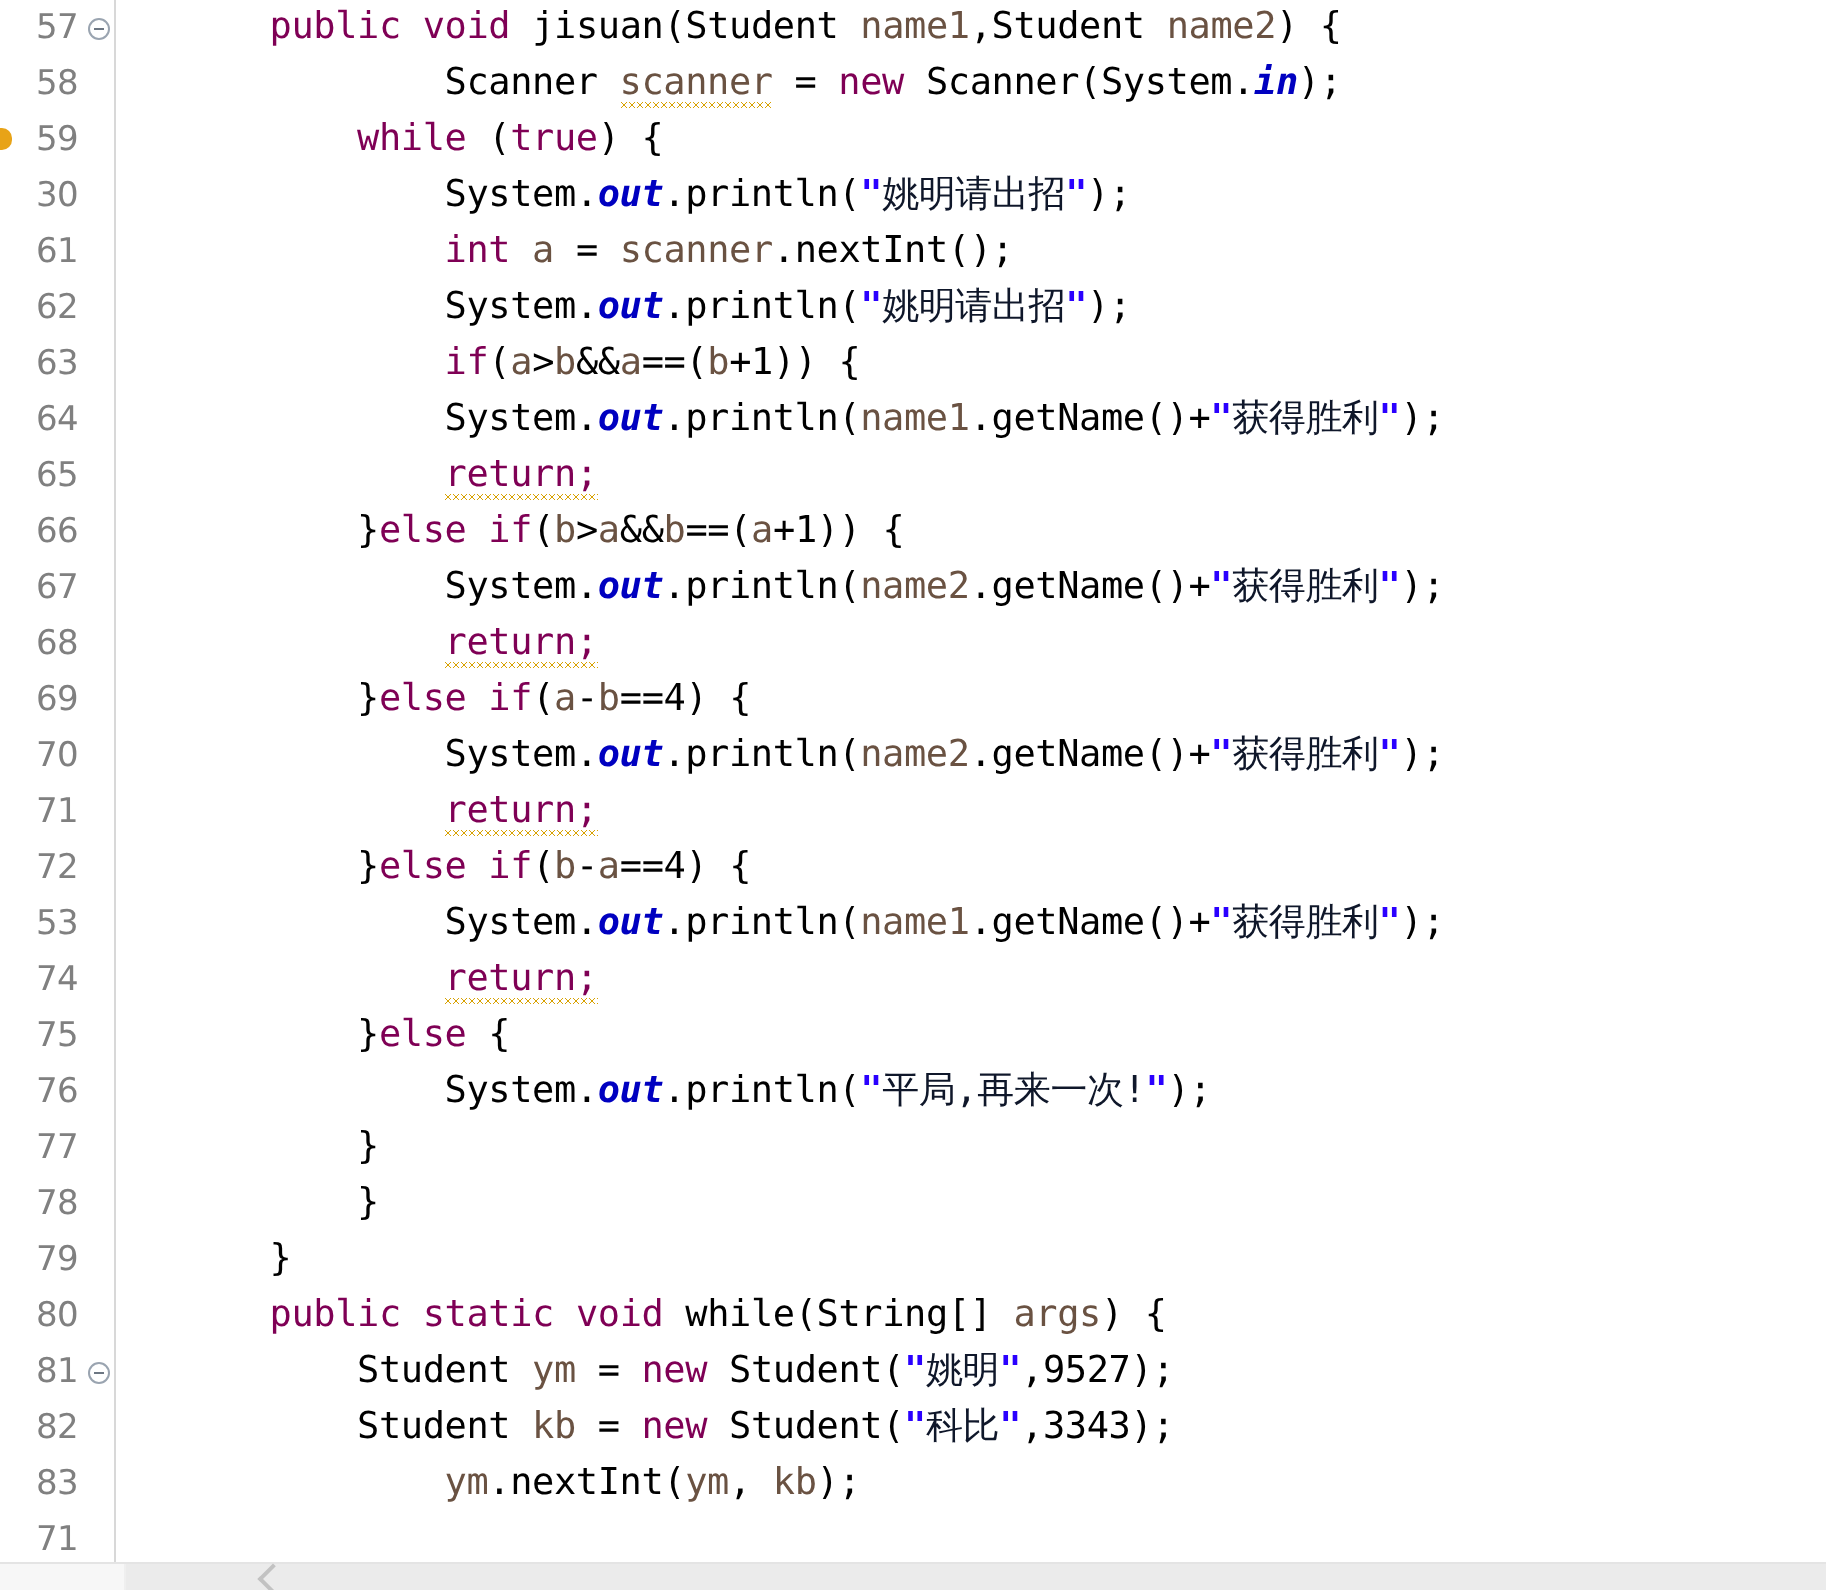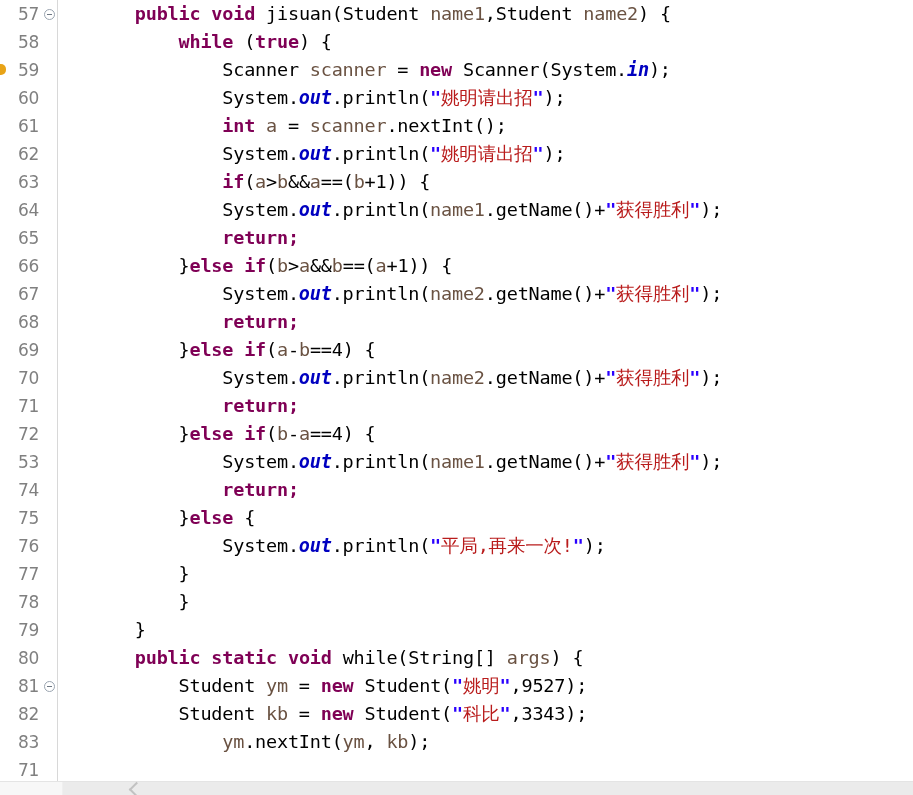--- a/index.html
+++ b/index.html
@@ -96,22 +96,22 @@
     line-height: 28px;
     white-space: pre;
     font-family: "DejaVu Sans Mono", "Liberation Mono", monospace;
     font-size: 18.5px;
     color: #000000;
     padding-left: 28px;
     letter-spacing: -0.2px;
   }
 
   
-  .kw   { color: #7f0055; font-weight: bold; }          
-  .str  { color: #b91c1c; }                              
+  .kw   { color: #7f0055; font-weight: normal; }          
+  .str  { color: #0f172a; }                              
   .quo  { color: #2a00ff; font-weight: bold; }           
   .fld  { color: #0000c0; font-style: italic; font-weight: bold; } 
   .var  { color: #6a5242; }                              
   .plain{ color: #000000; }
   
   .sq {
     background-repeat: repeat-x;
     background-position: left bottom;
     background-image:
       linear-gradient(45deg, transparent 45%, #d8a100 45%, #d8a100 55%, transparent 55%),
@@ -181,21 +181,21 @@
         <span class="fold-marker"></span>
       </div>
       <div class="gutter-row">
         <span class="gutter-num">58</span>
       </div>
       <div class="gutter-row">
         <span class="warn-marker"></span>
         <span class="gutter-num">59</span>
       </div>
       <div class="gutter-row">
-        <span class="gutter-num">60</span>
+        <span class="gutter-num">30</span>
       </div>
       <div class="gutter-row">
         <span class="gutter-num">61</span>
       </div>
       <div class="gutter-row">
         <span class="gutter-num">62</span>
       </div>
       <div class="gutter-row">
         <span class="gutter-num">63</span>
       </div>
@@ -263,22 +263,22 @@
       <div class="gutter-row">
         <span class="gutter-num">71</span>
       </div>
       <div class="gutter-row">
         <span class="gutter-num">85</span>
       </div>
     </div>
 
   <div id="code">
       <div class="code-row"><span class="plain">    </span><span class="kw">public</span><span class="plain"> </span><span class="kw">void</span><span class="plain"> </span><span class="plain">jisuan(Student </span><span class="var">name1</span><span class="plain">,Student </span><span class="var">name2</span><span class="plain">) {</span></div>
+      <div class="code-row"><span class="plain">            Scanner </span><span class="var sq">scanner</span><span class="plain"> = </span><span class="kw">new</span><span class="plain"> Scanner(System.</span><span class="fld">in</span><span class="plain">);</span></div>
       <div class="code-row"><span class="plain">        </span><span class="kw">while</span><span class="plain"> (</span><span class="kw">true</span><span class="plain">) {</span></div>
-      <div class="code-row"><span class="plain">            Scanner </span><span class="var sq">scanner</span><span class="plain"> = </span><span class="kw">new</span><span class="plain"> Scanner(System.</span><span class="fld">in</span><span class="plain">);</span></div>
       <div class="code-row"><span class="plain">            System.</span><span class="fld">out</span><span class="plain">.println(</span><span class="quo">"</span><span class="str">姚明请出招</span><span class="quo">"</span><span class="plain">);</span></div>
       <div class="code-row"><span class="plain">            </span><span class="kw">int</span><span class="plain"> </span><span class="var">a</span><span class="plain"> = </span><span class="var">scanner</span><span class="plain">.nextInt();</span></div>
       <div class="code-row"><span class="plain">            System.</span><span class="fld">out</span><span class="plain">.println(</span><span class="quo">"</span><span class="str">姚明请出招</span><span class="quo">"</span><span class="plain">);</span></div>
       <div class="code-row"><span class="plain">            </span><span class="kw">if</span><span class="plain">(</span><span class="var">a</span><span class="plain">&gt;</span><span class="var">b</span><span class="plain">&amp;&amp;</span><span class="var">a</span><span class="plain">==(</span><span class="var">b</span><span class="plain">+1)) {</span></div>
       <div class="code-row"><span class="plain">            System.</span><span class="fld">out</span><span class="plain">.println(</span><span class="var">name1</span><span class="plain">.getName()+</span><span class="quo">"</span><span class="str">获得胜利</span><span class="quo">"</span><span class="plain">);</span></div>
       <div class="code-row"><span class="plain">            </span><span class="kw sq">return;</span></div>
       <div class="code-row"><span class="plain">        }</span><span class="kw">else</span><span class="plain"> </span><span class="kw">if</span><span class="plain">(</span><span class="var">b</span><span class="plain">&gt;</span><span class="var">a</span><span class="plain">&amp;&amp;</span><span class="var">b</span><span class="plain">==(</span><span class="var">a</span><span class="plain">+1)) {</span></div>
       <div class="code-row"><span class="plain">            System.</span><span class="fld">out</span><span class="plain">.println(</span><span class="var">name2</span><span class="plain">.getName()+</span><span class="quo">"</span><span class="str">获得胜利</span><span class="quo">"</span><span class="plain">);</span></div>
       <div class="code-row"><span class="plain">            </span><span class="kw sq">return;</span></div>
       <div class="code-row"><span class="plain">        }</span><span class="kw">else</span><span class="plain"> </span><span class="kw">if</span><span class="plain">(</span><span class="var">a</span><span class="plain">-</span><span class="var">b</span><span class="plain">==4) {</span></div>

